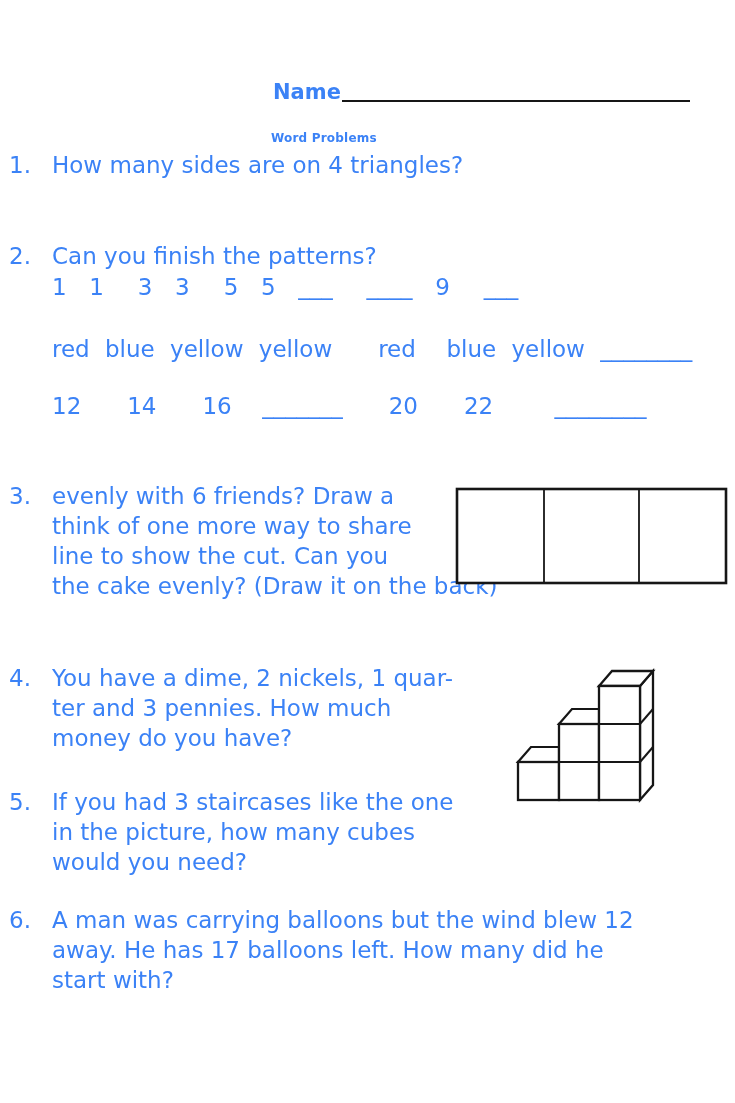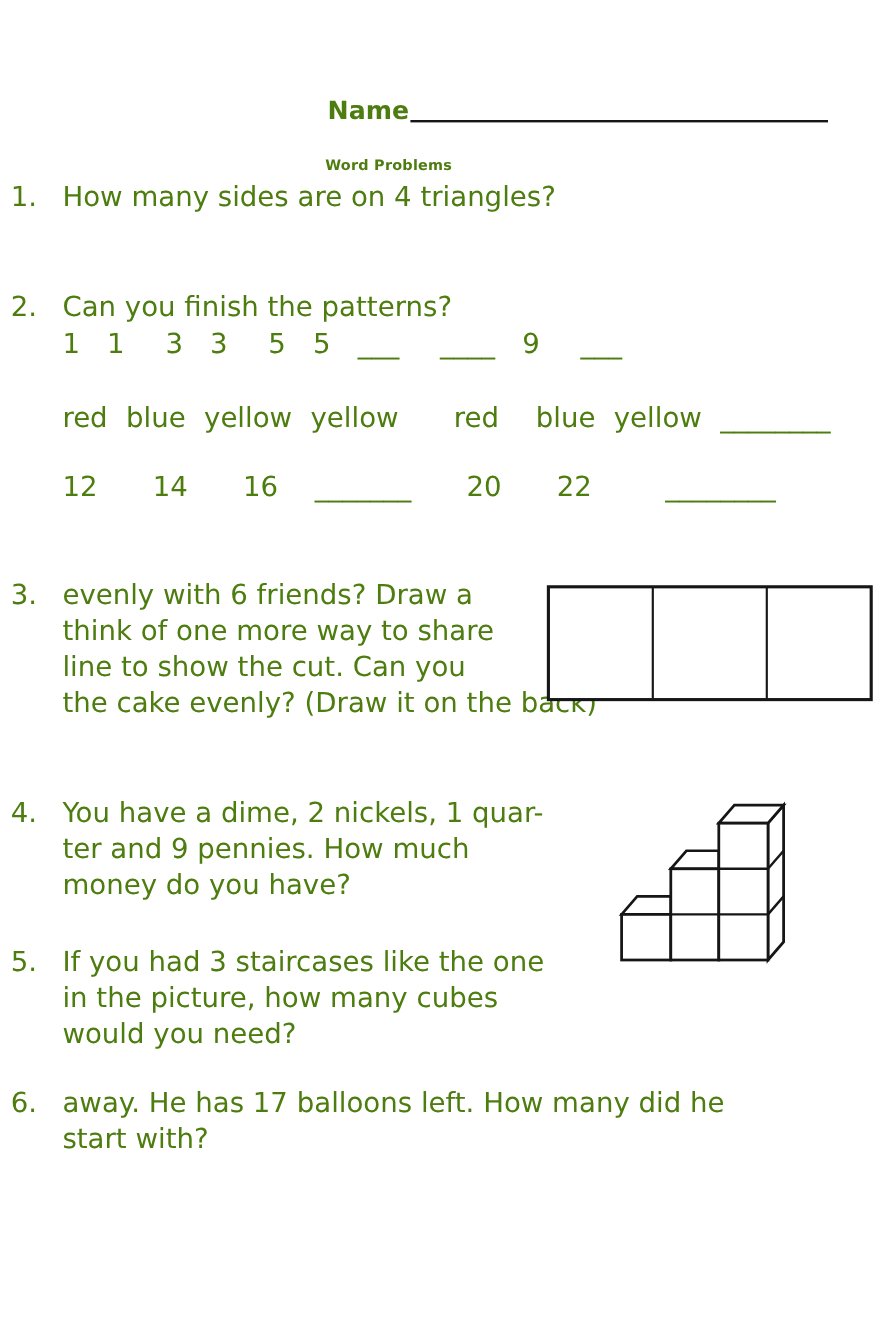--- a/index.html
+++ b/index.html
@@ -1,21 +1,21 @@
 <!DOCTYPE html>
 <html><head>
 <meta charset="utf-8">
 <style>
   html,body{margin:0;padding:0;background:#ffffff;}
   .page{
     position:relative;
     width:735px;height:1103px;
     background:#ffffff;
     font-family:"DejaVu Sans","Liberation Sans",sans-serif;
-    color:#4d7c0f;
+    color:#3b82f6;
     overflow:hidden;
   }
   .name-row{
     position:absolute;left:273px;top:80px;width:417px;
     display:flex;align-items:flex-end;
     font-size:21px;line-height:24px;font-weight:600;
   }
   .name-row .blank-line{
     flex:1;border-bottom:2px solid #161616;margin-bottom:2px;margin-left:1px;
   }
@@ -78,21 +78,21 @@
       <rect class="stroke" x="2" y="2" width="269" height="94" stroke-width="2.6"></rect>
       <line x1="89" y1="3" x2="89" y2="95" stroke="#161616" stroke-width="1.8"></line>
       <line x1="184" y1="3" x2="184" y2="95" stroke="#161616" stroke-width="1.8"></line>
     </svg>
   </div>
 
   <div class="problem" style="top:663px;">
     <span class="num">4.</span>
     <div class="content">
       <div class="pline">You have a dime, 2 nickels, 1 quar-</div>
-      <div class="pline">ter and 9 pennies. How much</div>
+      <div class="pline">ter and 3 pennies. How much</div>
       <div class="pline">money do you have?</div>
     </div>
   </div>
 
   <div class="figure" style="left:505px;top:655px;">
     <svg width="160" height="152" viewBox="0 0 160 152">
 
       <polygon class="stroke" points="135,31 148,16 148,130 135,145" stroke-width="2.3"></polygon>
       <line x1="135" y1="69" x2="148" y2="54" stroke="#161616" stroke-width="2"></line>
       <line x1="135" y1="107" x2="148" y2="92" stroke="#161616" stroke-width="2"></line>
@@ -115,18 +115,19 @@
     <div class="content">
       <div class="pline">If you had 3 staircases like the one</div>
       <div class="pline">in the picture, how many cubes</div>
       <div class="pline">would you need?</div>
     </div>
   </div>
 
   <div class="problem" style="top:905px;">
     <span class="num">6.</span>
     <div class="content">
+      <div class="pline">A man was carrying balloons but the wind blew 12</div>
       <div class="pline">away. He has 17 balloons left. How many did he</div>
       <div class="pline">start with?</div>
     </div>
   </div>
 
 </div>
 
 </body></html>

